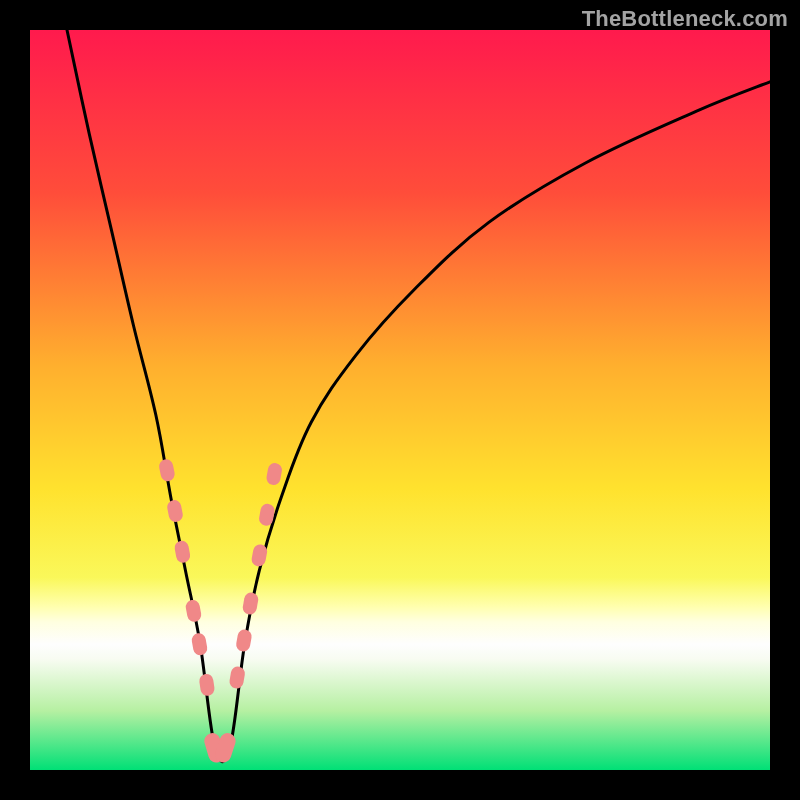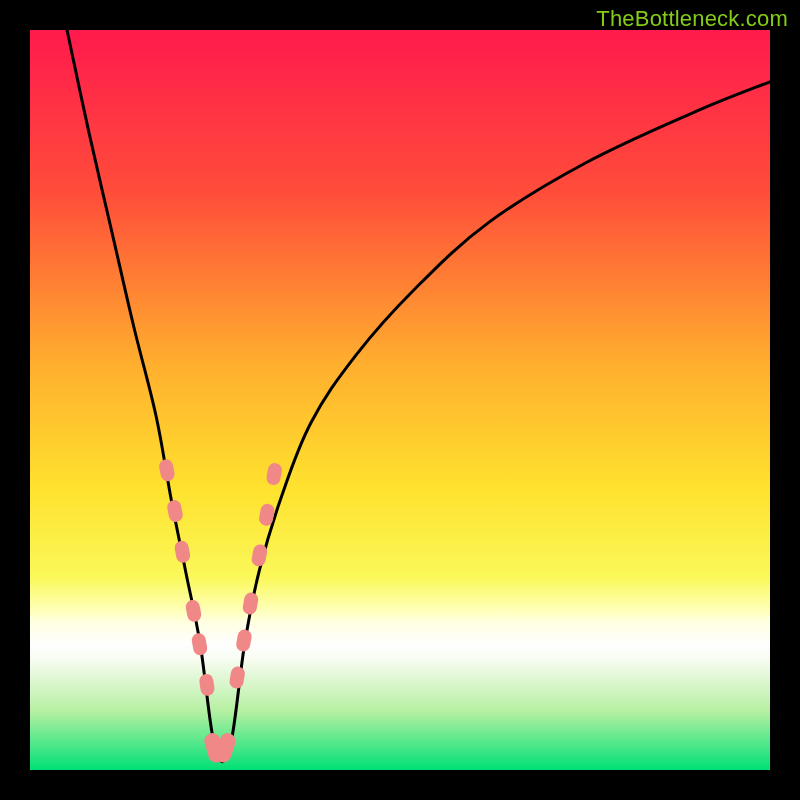--- a/index.html
+++ b/index.html
@@ -20,23 +20,23 @@
     overflow: hidden;
   }
   .grad {
     position: absolute;
     left: 0; top: 0; right: 0; bottom: 0;
   }
   .watermark {
     position: absolute;
     top: 6px;
     right: 12px;
-    color: #84cc16;
+    color: #a3a3a3;
     font-size: 22px;
-    font-weight: 400;
+    font-weight: 700;
     letter-spacing: 0.2px;
     font-family: Arial, sans-serif;
   }
   svg.curve {
     position: absolute;
     left: 0; top: 0;
   }
 </style>
 </head>
 <body>

